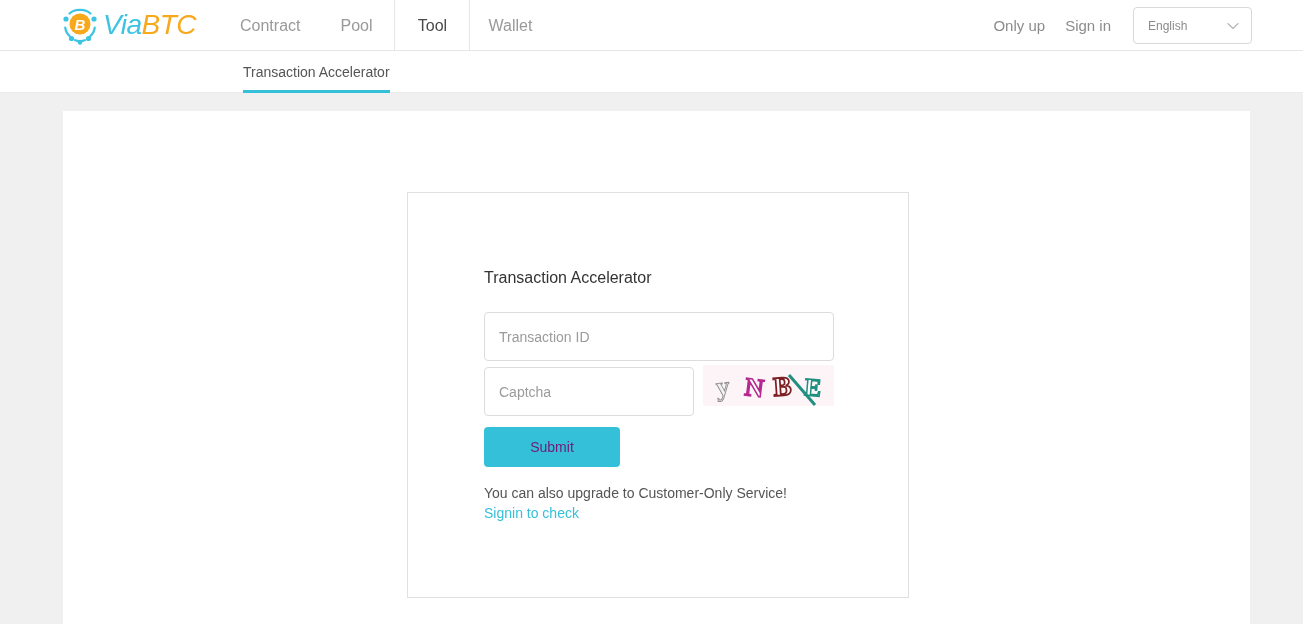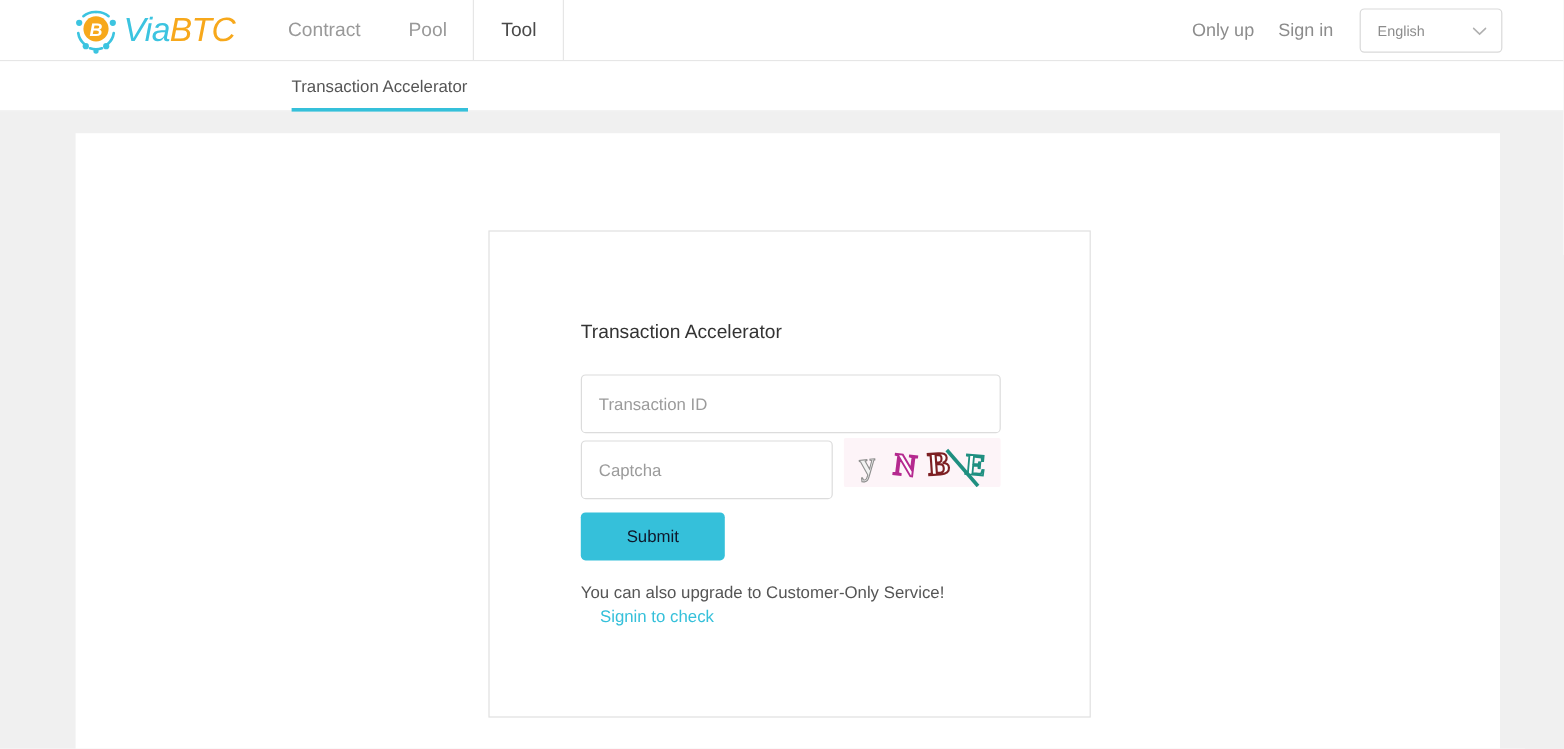--- a/index.html
+++ b/index.html
@@ -175,44 +175,43 @@
     left: 295px; top: 172px;
     width: 131px;
     height: 41px;
     display: block;
     border-radius: 2px;
   }
 
   .submit-btn {
     position: absolute;
     left: 76px; top: 234px;
-    width: 120px;
+    width: 136px;
     height: 40px;
     background: #35c0da;
     border: none;
     border-radius: 4px;
-    color: #0f172a;
+    color: #701a75;
     font-size: 14px;
     font-family: "Liberation Sans", sans-serif;
     cursor: pointer;
   }
   .note {
     position: absolute;
     left: 76px; top: 292px;
     font-size: 14px;
     color: #555555;
   }
   .note-link {
     position: absolute;
     left: 76px; top: 312px;
     font-size: 14px;
     color: #35c0da;
     text-decoration: none;
     cursor: pointer;
-    margin-left: 16px;
   }
 </style>
 </head>
 <body>
 
 <div class="header">
 
   <a class="logo" href="#">
     <svg class="logo-mark" viewBox="0 0 40 40">
       <g fill="none" stroke="#3cc4e0" stroke-width="2.2" stroke-linecap="round">
@@ -234,20 +233,21 @@
     </svg>
     <span class="logo-text">
       <span class="logo-via">Via</span><span class="logo-btc">BTC</span>
     </span>
   </a>
 
   <div class="nav">
     <a class="nav-item" href="#">Contract</a>
     <a class="nav-item" href="#">Pool</a>
     <a class="nav-item active" href="#">Tool</a>
+    <a class="nav-item" href="#">Wallet</a>
   </div>
 
   <div class="header-right">
     <a class="auth-link" href="#">Only up</a>
     <a class="auth-link" href="#">Sign in</a>
     <div class="lang-select">
       <span class="lang-label">English</span>
       <svg class="chev" width="12" height="8" viewBox="0 0 12 8">
         <path d="M1 1.6 L6 6.4 L11 1.6" fill="none" stroke="#b0b0b0" stroke-width="1.3" stroke-linecap="round"></path>
       </svg>

